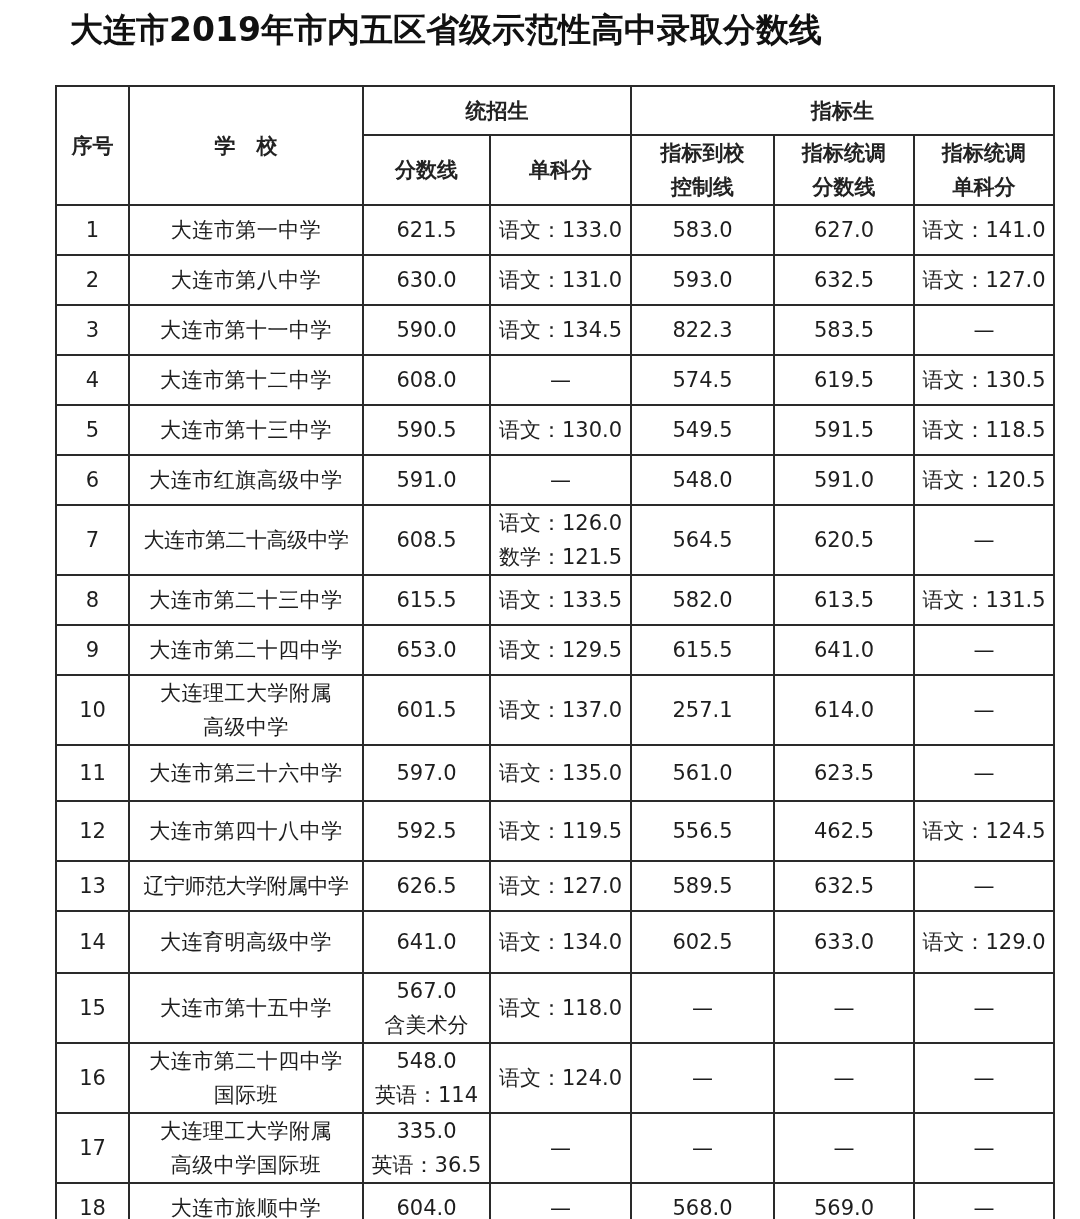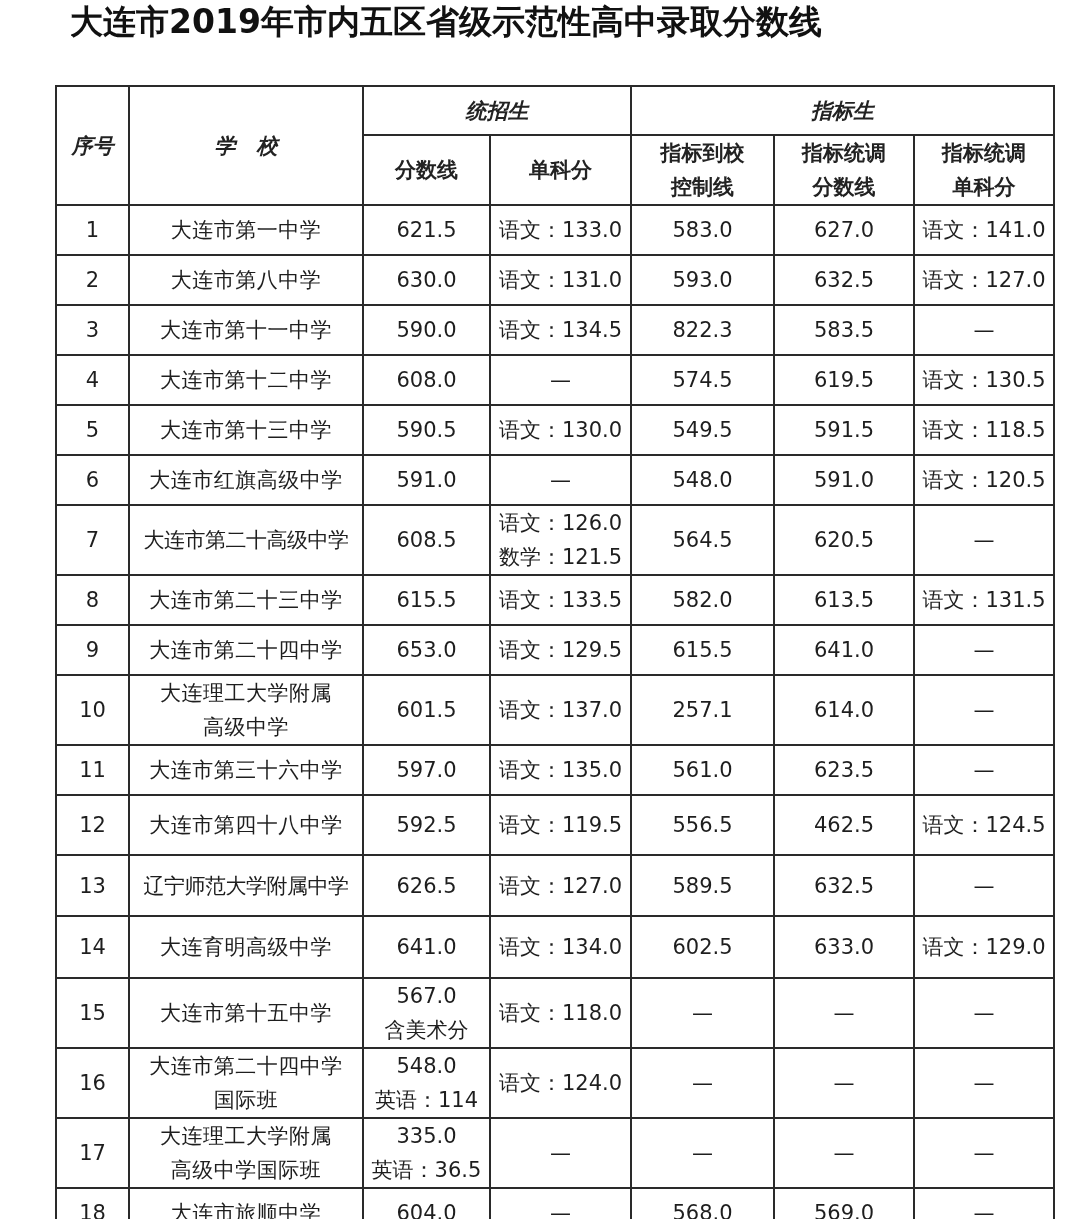--- a/index.html
+++ b/index.html
@@ -1,28 +1,28 @@
 <!DOCTYPE html>
 <html><head>
 <meta charset="utf-8">
 <style>
   html, body { margin:0; padding:0; background:#ffffff; }
   body { width:1080px; height:1219px; position:relative; overflow:hidden;
          font-family:"DejaVu Sans","Liberation Sans",sans-serif; color:#1a1a1a; }
-  .title { position:absolute; left:0; top:0; width:892px; text-align:center;
+  .title { position:absolute; left:0; top:8px; width:892px; text-align:center;
            font-size:33px; font-weight:bold; letter-spacing:0px; color:#111; line-height:44px; }
   table.scores { position:absolute; left:55px; top:85px; border-collapse:collapse;
                  table-layout:fixed; width:998px; }
   table.scores td, table.scores th {
     border:2.5px solid #2a2a2a; text-align:center; vertical-align:middle;
     padding:0; font-size:21px; line-height:34px; font-weight:normal; color:#1e1e1e;
     white-space:nowrap; overflow:hidden;
   }
   table.scores th { font-weight:bold; font-size:21px; color:#222; }
-  .hdr1 th { height:47px;font-style:italic; }
+  .hdr1 th { height:47px; }
   .hdr2 th { height:67px; }
   td.no { font-size:23px; }
   td.school { font-size:21px; letter-spacing:0.5px; }
   td.tight { font-size:20px; letter-spacing:-0.5px; }
   .line { display:block; }
   td.left { text-align:left; padding-left:8px; }
 </style>
 </head>
 <body>
 
@@ -208,21 +208,21 @@
         <td>
           <span class="line">601.5</span>
         </td>
         <td class="left">
           <span class="line">语文：137.0</span>
         </td>
         <td>257.1</td>
         <td>614.0</td>
         <td>—</td>
       </tr>
-      <tr style="height: 50px;">
+      <tr style="height: 56px;">
         <td class="no">11</td>
         <td class="school">
           <span class="line">大连市第三十六中学</span>
         </td>
         <td>
           <span class="line">597.0</span>
         </td>
         <td class="left">
           <span class="line">语文：135.0</span>
         </td>
@@ -238,21 +238,21 @@
         <td>
           <span class="line">592.5</span>
         </td>
         <td class="left">
           <span class="line">语文：119.5</span>
         </td>
         <td>556.5</td>
         <td>462.5</td>
         <td class="left">语文：124.5</td>
       </tr>
-      <tr style="height: 61px;">
+      <tr style="height: 50px;">
         <td class="no">13</td>
         <td class="school tight">
           <span class="line">辽宁师范大学附属中学</span>
         </td>
         <td>
           <span class="line">626.5</span>
         </td>
         <td class="left">
           <span class="line">语文：127.0</span>
         </td>

